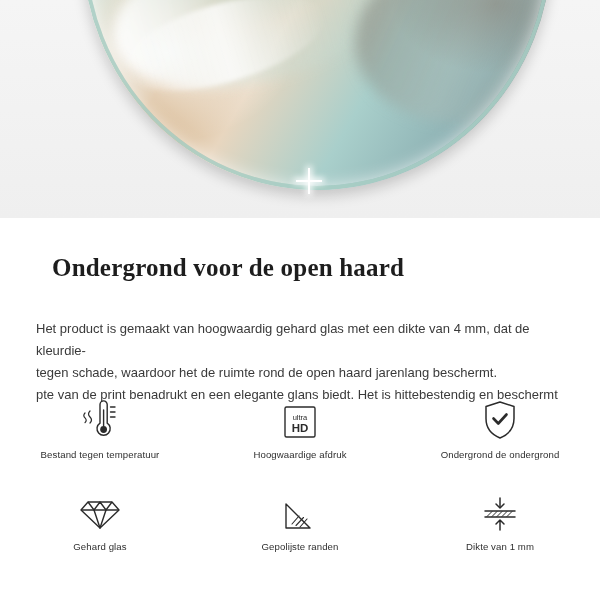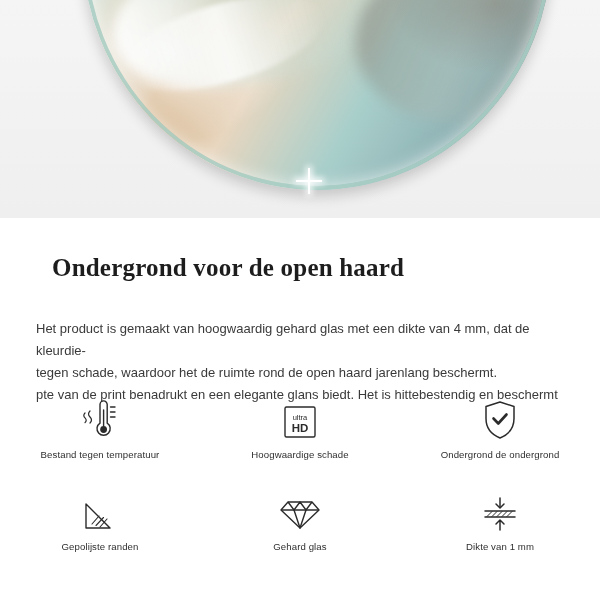--- a/index.html
+++ b/index.html
@@ -232,59 +232,59 @@
     </div>
 
     <div class="feature">
       <div class="glyph">
         <svg width="40" height="40" viewBox="0 0 40 40">
           <rect x="5" y="5" width="30" height="30" rx="1.5" fill="none" stroke="#2b2b2b" stroke-width="1.4"></rect>
           <text x="20" y="18" text-anchor="middle" font-family="Liberation Sans, sans-serif" font-size="7.5" fill="#2b2b2b">ultra</text>
           <text x="20" y="30" text-anchor="middle" font-family="Liberation Sans, sans-serif" font-size="11.5" font-weight="bold" fill="#2b2b2b">HD</text>
         </svg>
       </div>
-      <div class="caption">Hoogwaardige schade</div>
+      <div class="caption">Hoogwaardige afdruk</div>
     </div>
 
     <div class="feature">
       <div class="glyph">
         <svg width="40" height="44" viewBox="0 0 40 44">
           <path d="M20 4l14 4.5v12c0 10-6.4 16.4-14 19.5C12.4 36.9 6 30.5 6 20.5v-12z" fill="none" stroke="#2b2b2b" stroke-width="1.5" stroke-linejoin="round"></path>
           <path d="M13.5 20.5l4.8 5 8.2-9" fill="none" stroke="#2b2b2b" stroke-width="2.6" stroke-linecap="round" stroke-linejoin="round"></path>
         </svg>
       </div>
       <div class="caption">Ondergrond de ondergrond</div>
+    </div>
+
+    <div class="feature">
+      <div class="glyph">
+        <svg width="42" height="38" viewBox="0 0 42 38">
+          <g fill="none" stroke="#2b2b2b" stroke-width="1.4" stroke-linejoin="round">
+            <path d="M9 6h24l7 8-19 18L2 14z"></path>
+            <path d="M2 14h38"></path>
+            <path d="M9 6l6 8 6-8 6 8 6-8"></path>
+            <path d="M15 14l6 18 6-18"></path>
+          </g>
+        </svg>
+      </div>
+      <div class="caption">Gehard glas</div>
     </div>
 
     <div class="feature">
       <div class="glyph">
         <svg width="40" height="40" viewBox="0 0 40 40">
           <path d="M6 34V10L30 34z" fill="none" stroke="#2b2b2b" stroke-width="1.4" stroke-linejoin="round"></path>
           <g stroke="#2b2b2b" stroke-width="1.1" stroke-linecap="round">
             <line x1="12" y1="30" x2="19" y2="22"></line>
             <line x1="16" y1="31.5" x2="23.5" y2="23.5"></line>
             <line x1="20" y1="33" x2="27" y2="25"></line>
           </g>
         </svg>
       </div>
       <div class="caption">Gepolijste randen</div>
-    </div>
-
-    <div class="feature">
-      <div class="glyph">
-        <svg width="42" height="38" viewBox="0 0 42 38">
-          <g fill="none" stroke="#2b2b2b" stroke-width="1.4" stroke-linejoin="round">
-            <path d="M9 6h24l7 8-19 18L2 14z"></path>
-            <path d="M2 14h38"></path>
-            <path d="M9 6l6 8 6-8 6 8 6-8"></path>
-            <path d="M15 14l6 18 6-18"></path>
-          </g>
-        </svg>
-      </div>
-      <div class="caption">Gehard glas</div>
     </div>
 
     <div class="feature">
       <div class="glyph">
         <svg width="44" height="40" viewBox="0 0 44 40">
           <g stroke="#2b2b2b" stroke-width="1.5" stroke-linecap="round" fill="none">
             <line x1="22" y1="4" x2="22" y2="13"></line>
             <path d="M18 10l4 4 4-4" stroke-linejoin="round"></path>
             <line x1="22" y1="36" x2="22" y2="27"></line>
             <path d="M18 30l4-4 4 4" stroke-linejoin="round"></path>

